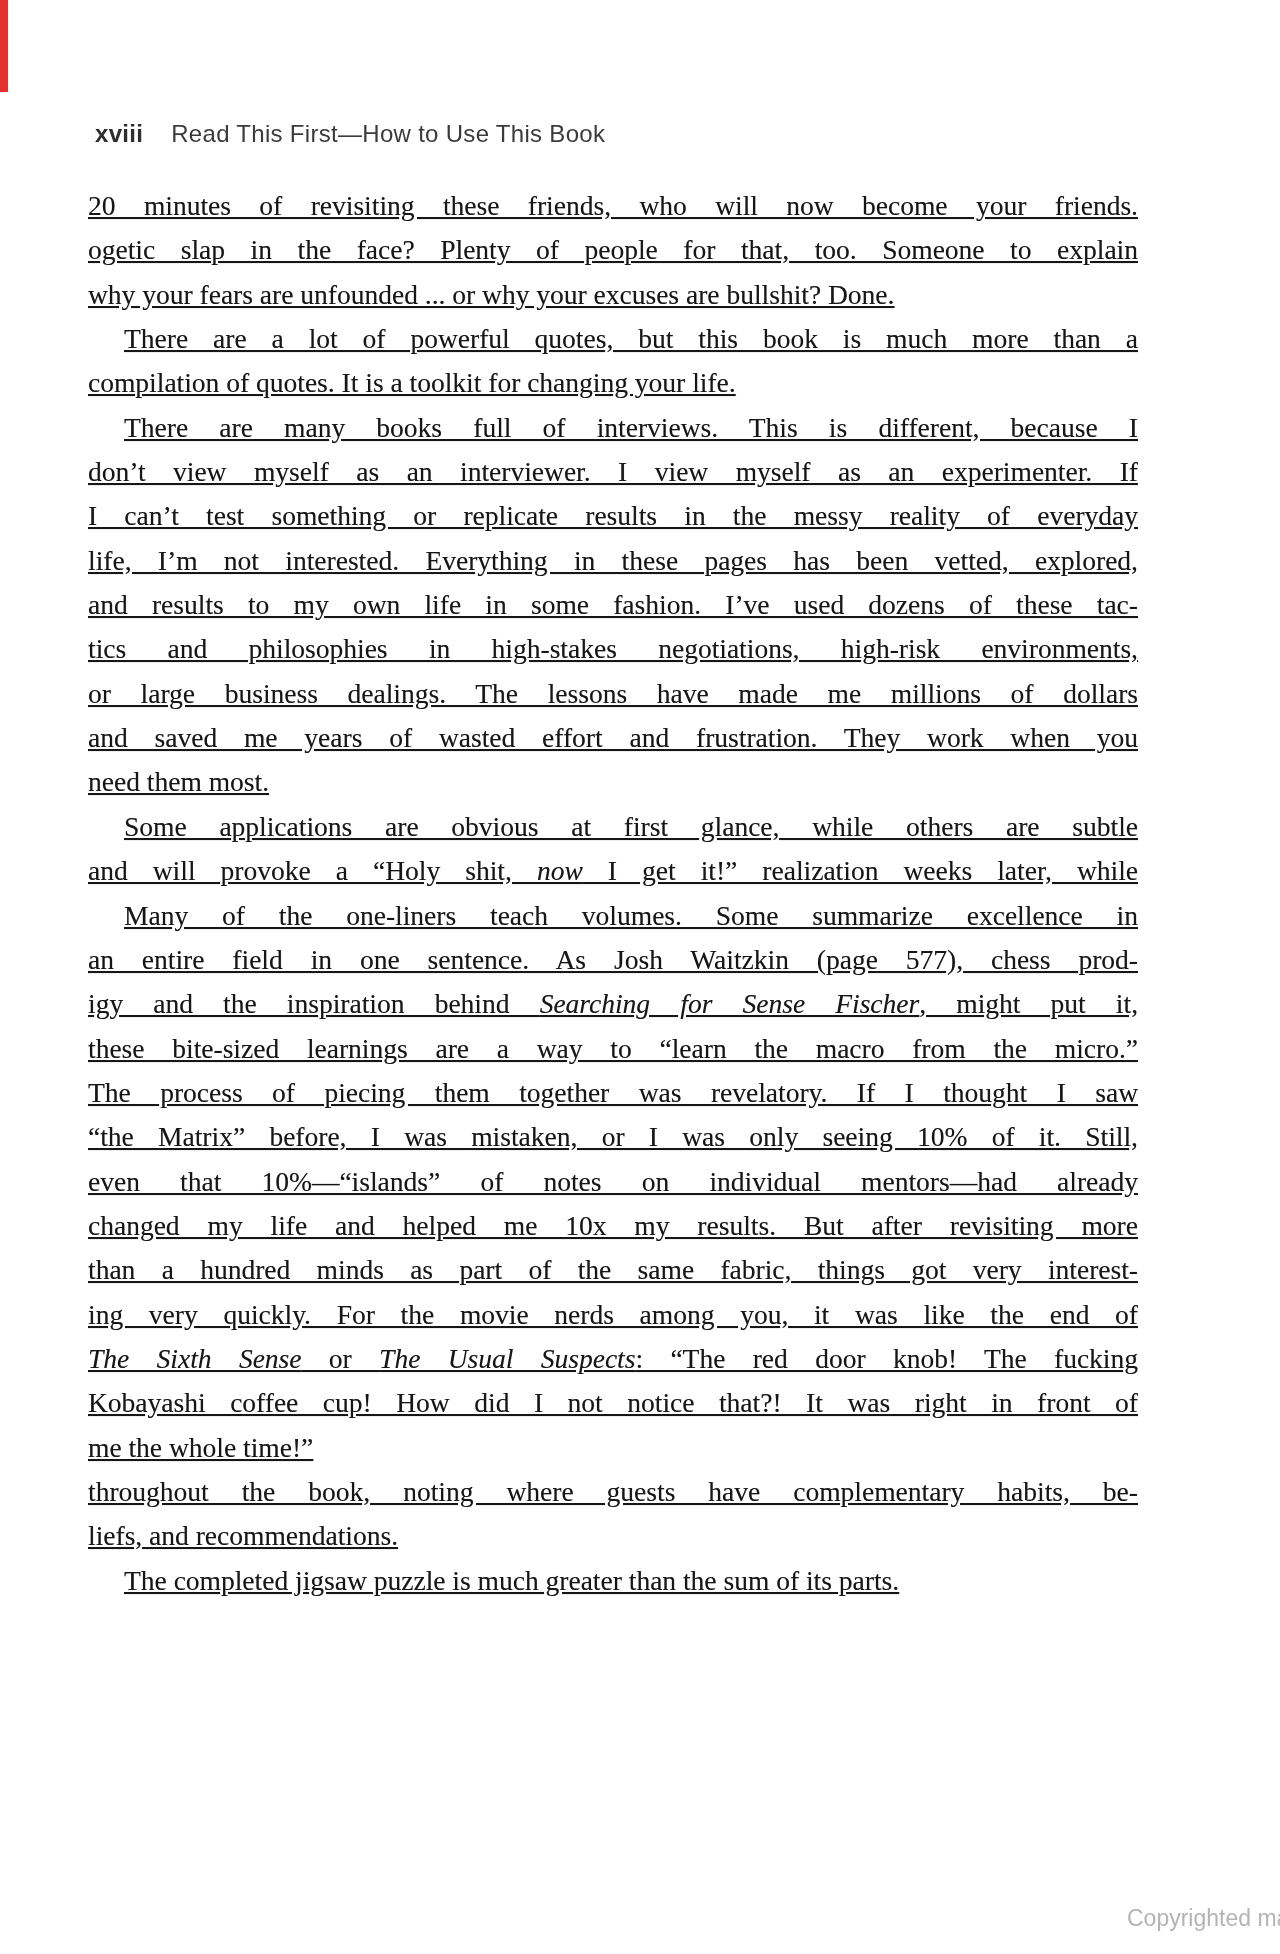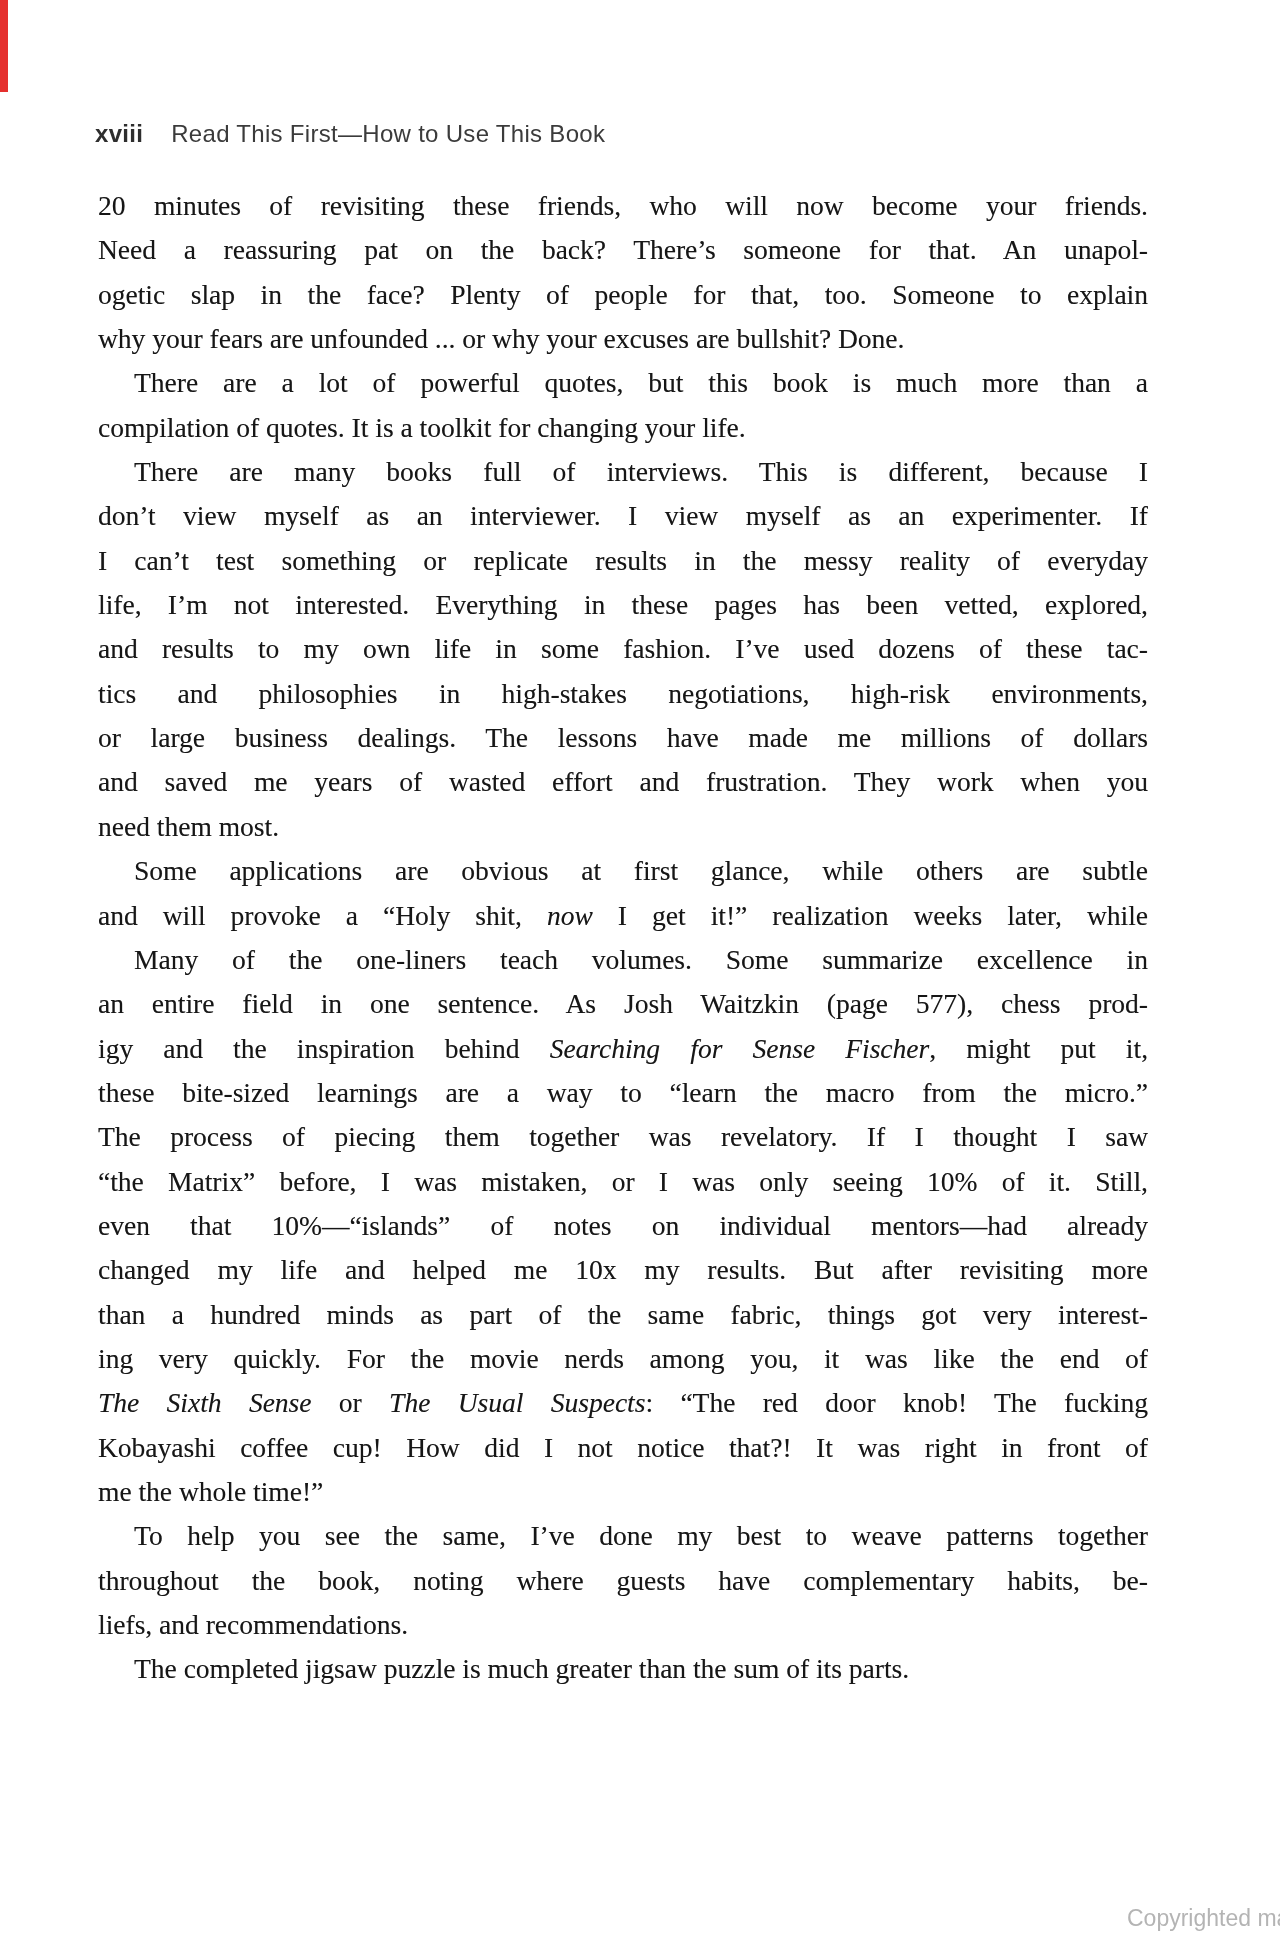--- a/index.html
+++ b/index.html
@@ -34,26 +34,27 @@
     letter-spacing: 0.3px;
     white-space: nowrap;
   }
   .running-header .folio {
     font-weight: 700;
     color: #2e2e2e;
   }
 
   .text-block {
     position: absolute;
-    left: 98px;
+    left: 88px;
     top: 184px;
     width: 1050px;
     color: #161616;
     font-size: 27.5px;
     text-shadow: 0.2px 0.2px 0 rgba(0,0,0,0.35);
+    text-decoration: underline;
   }
   .paragraph { display: block; }
   .line {
     height: 44.35px;
     line-height: 44.35px;
     overflow: hidden;
     text-align: justify;
     text-align-last: justify;
     text-justify: inter-word;
     white-space: normal;
@@ -78,21 +79,20 @@
 <div class="scan-artifact" style="background: rgb(229, 48, 46);"></div>
 
 <div class="running-header">
   <span class="folio">xviii</span>
   <span class="chapter-title">Read This First—How to Use This Book</span>
 </div>
 
 <div class="text-block">
     <div class="paragraph">
       <div class="line"><span class="seg">20 minutes of revisiting these friends, who will now become your friends.</span></div>
-      <div class="line"><span class="seg">Need a reassuring pat on the back? There’s someone for that. An unapol-</span></div>
       <div class="line"><span class="seg">ogetic slap in the face? Plenty of people for that, too. Someone to explain</span></div>
       <div class="line last"><span class="seg">why your fears are unfounded ... or why your excuses are bullshit? Done.</span></div>
     </div>
     <div class="paragraph">
       <div class="line indent"><span class="seg">There are a lot of powerful quotes, but this book is much more than a</span></div>
       <div class="line last"><span class="seg">compilation of quotes. It is a toolkit for changing your life.</span></div>
     </div>
     <div class="paragraph">
       <div class="line indent"><span class="seg">There are many books full of interviews. This is different, because I</span></div>
       <div class="line"><span class="seg">don’t view myself as an interviewer. I view myself as an experimenter. If</span></div>
@@ -117,21 +117,20 @@
       <div class="line"><span class="seg">“the Matrix” before, I was mistaken, or I was only seeing 10% of it. Still,</span></div>
       <div class="line"><span class="seg">even that 10%—“islands” of notes on individual mentors—had already</span></div>
       <div class="line"><span class="seg">changed my life and helped me 10x my results. But after revisiting more</span></div>
       <div class="line"><span class="seg">than a hundred minds as part of the same fabric, things got very interest-</span></div>
       <div class="line"><span class="seg">ing very quickly. For the movie nerds among you, it was like the end of</span></div>
       <div class="line"><span class="seg italic">The Sixth Sense</span><span class="seg"> or </span><span class="seg italic">The Usual Suspects</span><span class="seg">: “The red door knob! The fucking</span></div>
       <div class="line"><span class="seg">Kobayashi coffee cup! How did I not notice that?! It was right in front of</span></div>
       <div class="line last"><span class="seg">me the whole time!”</span></div>
     </div>
     <div class="paragraph">
-      <div class="line indent"><span class="seg">To help you see the same, I’ve done my best to weave patterns together</span></div>
       <div class="line"><span class="seg">throughout the book, noting where guests have complementary habits, be-</span></div>
       <div class="line last"><span class="seg">liefs, and recommendations.</span></div>
     </div>
     <div class="paragraph">
       <div class="line indent last"><span class="seg">The completed jigsaw puzzle is much greater than the sum of its parts.</span></div>
     </div>
   </div>
 
 <div class="watermark">Copyrighted material</div>
 

